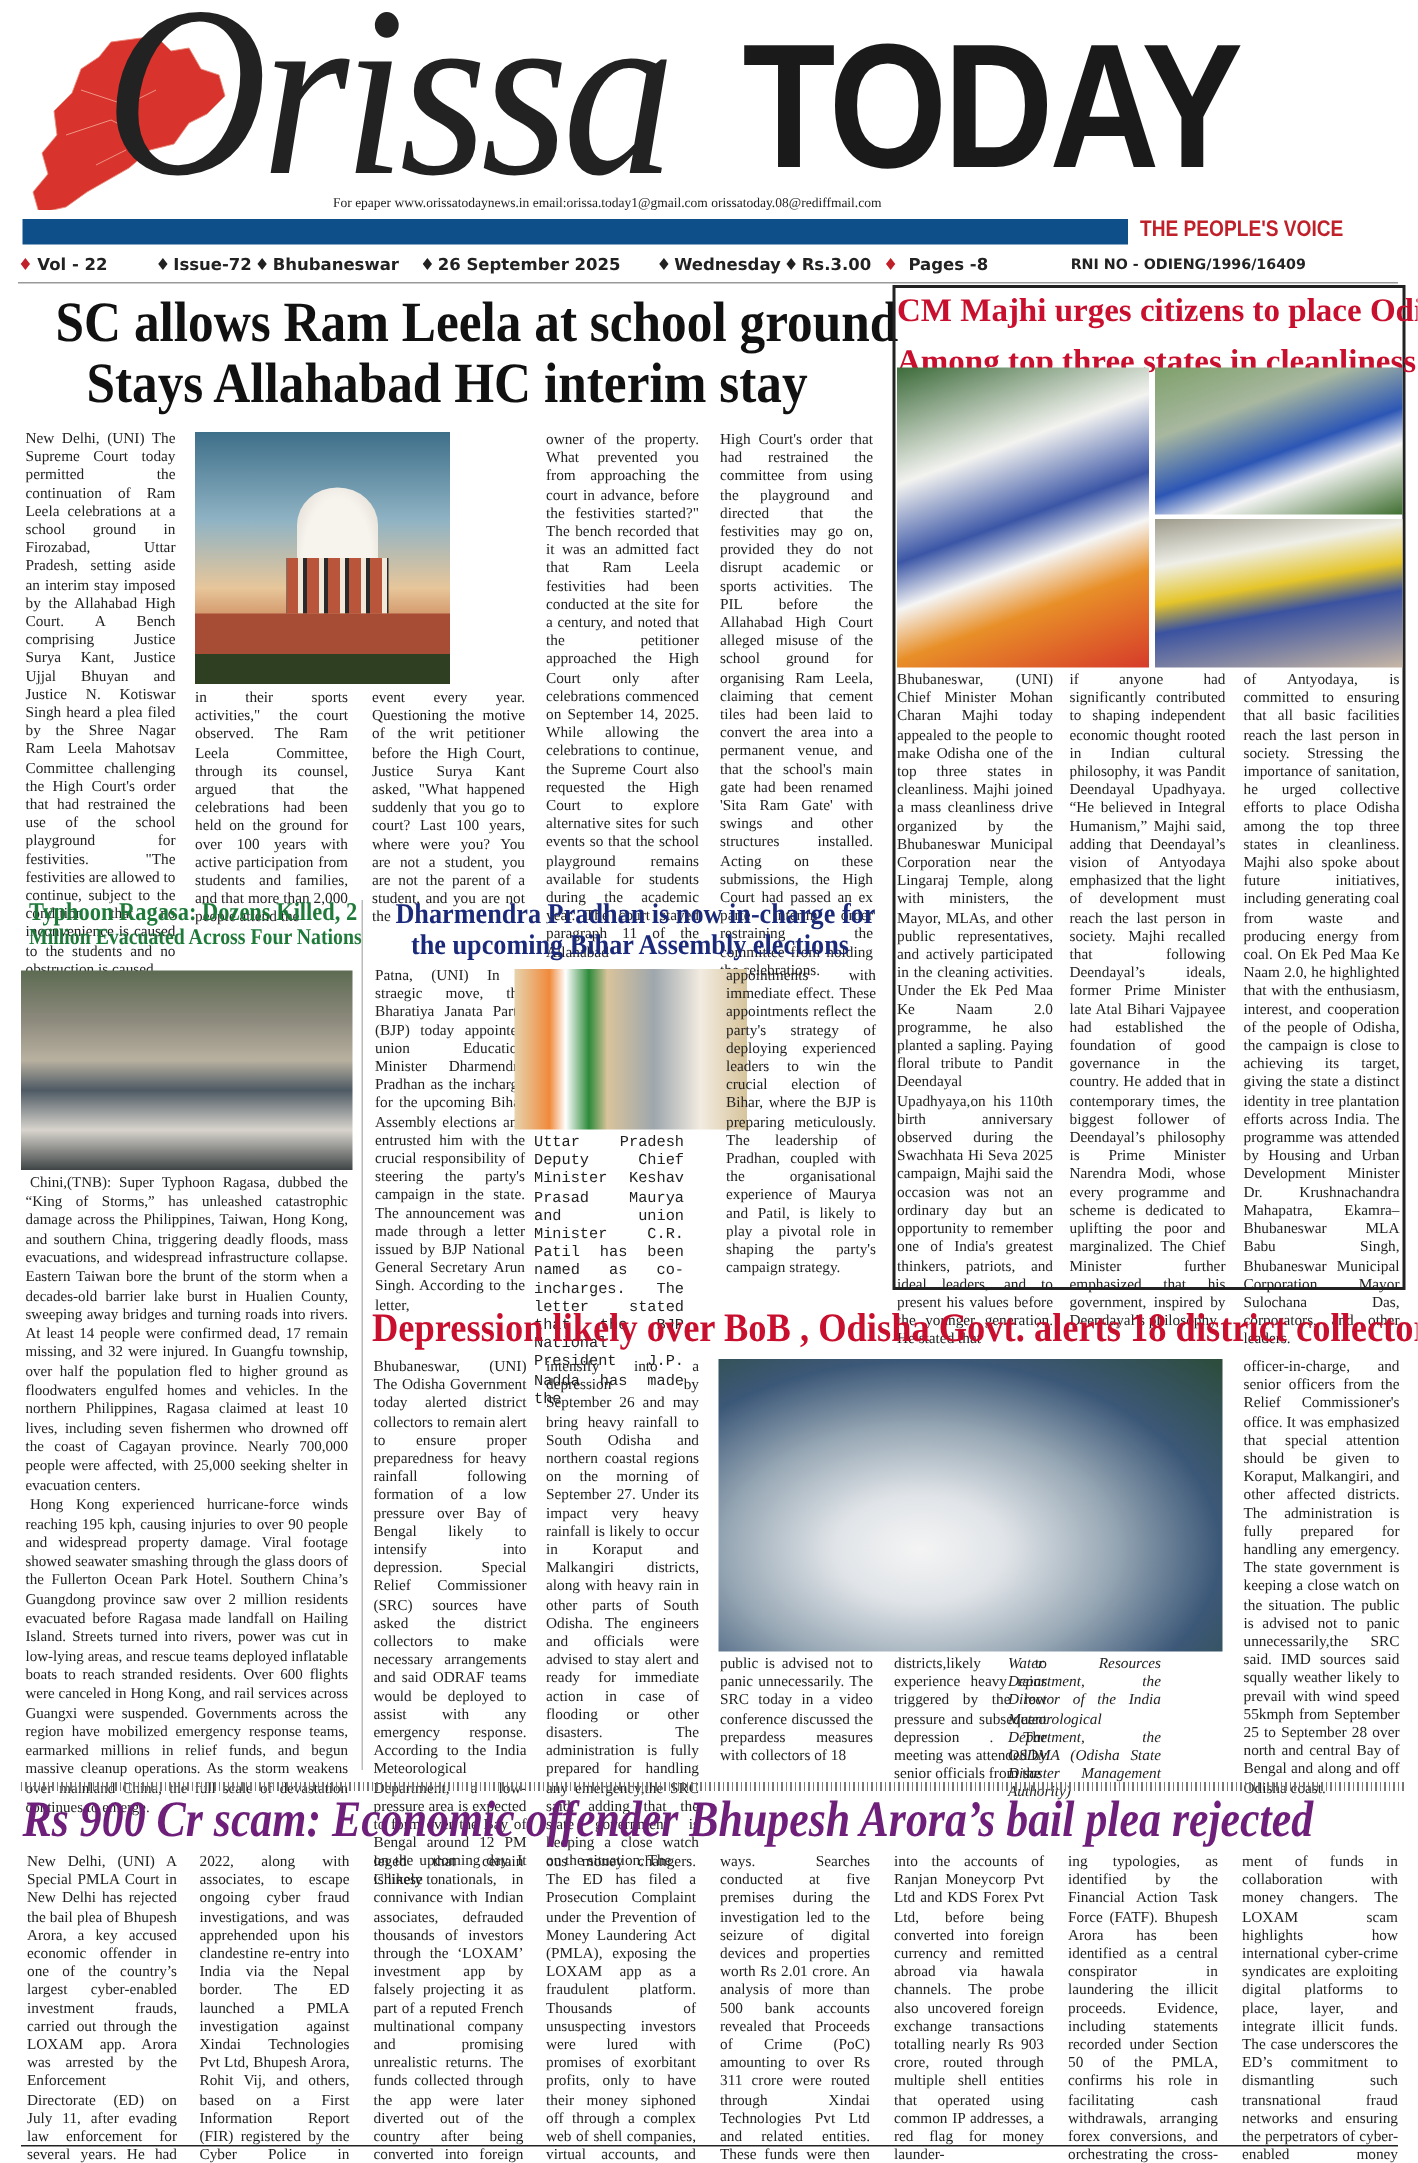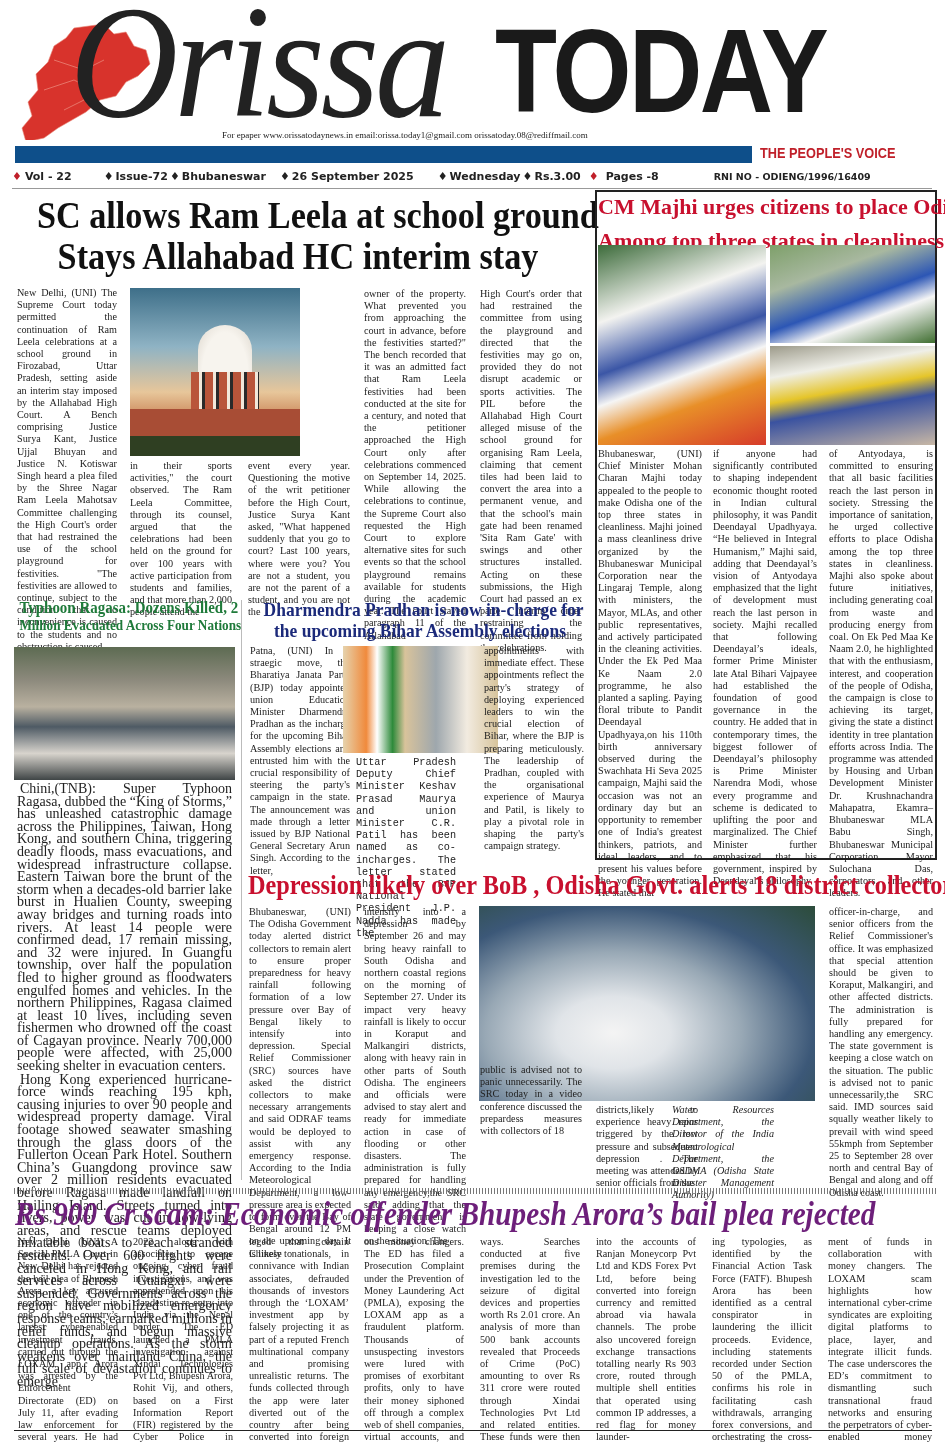--- a/index.html
+++ b/index.html
@@ -109,40 +109,40 @@
 <div class="abs photo cm-photo3" style="left:770px;top:346px;width:165px;height:99px;"></div>
 <div class="abs body-text" style="left:598px;top:448px;width:104px;">Bhubaneswar, (UNI) Chief Minister Mohan Charan Majhi today appealed to the people to make Odisha one of the top three states in cleanliness. Majhi joined a mass cleanliness drive organized by the Bhubaneswar Municipal Corporation near the Lingaraj Temple, along with ministers, the Mayor, MLAs, and other public representatives, and actively participated in the cleaning activities. Under the Ek Ped Maa Ke Naam 2.0 programme, he also planted a sapling. Paying floral tribute to Pandit Deendayal Upadhyaya,on his 110th birth anniversary observed during the Swachhata Hi Seva 2025 campaign, Majhi said the occasion was not an ordinary day but an opportunity to remember one of India's greatest thinkers, patriots, and ideal leaders, and to present his values before the younger generation. He stated that</div>
 <div class="abs body-text" style="left:713px;top:448px;width:104px;">if anyone had significantly contributed to shaping independent economic thought rooted in Indian cultural philosophy, it was Pandit Deendayal Upadhyaya. “He believed in Integral Humanism,” Majhi said, adding that Deendayal’s vision of Antyodaya emphasized that the light of development must reach the last person in society. Majhi recalled that following Deendayal’s ideals, former Prime Minister late Atal Bihari Vajpayee had established the foundation of good governance in the country. He added that in contemporary times, the biggest follower of Deendayal’s philosophy is Prime Minister Narendra Modi, whose every programme and scheme is dedicated to uplifting the poor and marginalized. The Chief Minister further emphasized that his government, inspired by Deendayal’s philosophy</div>
 <div class="abs body-text" style="left:829px;top:448px;width:104px;">of Antyodaya, is committed to ensuring that all basic facilities reach the last person in society. Stressing the importance of sanitation, he urged collective efforts to place Odisha among the top three states in cleanliness. Majhi also spoke about future initiatives, including generating coal from waste and producing energy from coal. On Ek Ped Maa Ke Naam 2.0, he highlighted that with the enthusiasm, interest, and cooperation of the people of Odisha, the campaign is close to achieving its target, giving the state a distinct identity in tree plantation efforts across India. The programme was attended by Housing and Urban Development Minister Dr. Krushnachandra Mahapatra, Ekamra–Bhubaneswar MLA Babu Singh, Bhubaneswar Municipal Corporation Mayor Sulochana Das, corporators, and other leaders.</div>
 
 <div class="abs hl" style="left:5px;top:599px;width:240px;font-size:17px;color:#1f7a3a;transform:scaleX(0.88);transform-origin:center;">
   <div>Typhoon Ragasa: Dozens Killed, 2</div>
   <div style="margin-top:2px;font-size:15px">Million Evacuated Across Four Nations</div>
 </div>
 <div class="abs photo typhoon-photo" style="left:14px;top:647px;width:221px;height:133px;"></div>
-<div class="abs body-text" style="left:17px;top:783px;width:215px;font-size:14px;line-height:12.6px;">
+<div class="abs body-text" style="left:17px;top:783px;width:215px;font-size:10px;line-height:12.6px;">
   <p>Chini,(TNB): Super Typhoon Ragasa, dubbed the “King of Storms,” has unleashed catastrophic damage across the Philippines, Taiwan, Hong Kong, and southern China, triggering deadly floods, mass evacuations, and widespread infrastructure collapse.  Eastern Taiwan bore the brunt of the storm when a decades-old barrier lake burst in Hualien County, sweeping away bridges and turning roads into rivers. At least 14 people were confirmed dead, 17 remain missing, and 32 were injured. In Guangfu township, over half the population fled to higher ground as floodwaters engulfed homes and vehicles.  In the northern Philippines, Ragasa claimed at least 10 lives, including seven fishermen who drowned off the coast of Cagayan province. Nearly 700,000 people were affected, with 25,000 seeking shelter in evacuation centers.</p>
   <p style="margin-top:1px">Hong Kong experienced hurricane-force winds reaching 195 kph, causing injuries to over 90 people and widespread property damage. Viral footage showed seawater smashing through the glass doors of the Fullerton Ocean Park Hotel.  Southern China’s Guangdong province saw over 2 million residents evacuated before Ragasa made landfall on Hailing Island. Streets turned into rivers, power was cut in low-lying areas, and rescue teams deployed inflatable boats to reach stranded residents. Over 600 flights were canceled in Hong Kong, and rail services across Guangxi were suspended.  Governments across the region have mobilized emergency response teams, earmarked millions in relief funds, and begun massive cleanup operations. As the storm weakens over mainland China, the full scale of devastation continues to emerge.</p>
 </div>
 <div class="abs vrule" style="left:241px;top:600px;height:580px;"></div>
 
 <div class="abs hl" style="left:250px;top:600px;width:340px;font-size:19px;color:#1c2a7a;transform:scaleX(0.92);transform-origin:center;">
   <div>Dharmendra Pradhan is now in-charge for</div>
   <div style="margin-top:2px">the upcoming Bihar Assembly elections</div>
 </div>
 <div class="abs body-text" style="left:250px;top:645px;width:100px;">Patna, (UNI) In a straegic move, the Bharatiya Janata Party (BJP) today appointed union Education Minister Dharmendra Pradhan as the incharge for the upcoming Bihar Assembly elections and entrusted him with the crucial responsibility of steering the party's campaign in the state. The announcement was made through a letter issued by BJP National General Secretary Arun Singh. According to the letter,</div>
 <div class="abs photo pradhan-photo" style="left:343px;top:646px;width:155px;height:107px;"></div>
 <div class="abs body-text" style="left:356px;top:757px;width:100px;font-family:Liberation Mono, monospace;">Uttar Pradesh Deputy Chief Minister Keshav Prasad Maurya and union Minister C.R. Patil has been named as co-incharges. The letter stated that the BJP National President J.P. Nadda has made the</div>
 <div class="abs body-text" style="left:484px;top:645px;width:100px;">appointments with immediate effect. These appointments reflect the party's strategy of deploying experienced leaders to win the crucial election of Bihar, where the BJP is preparing meticulously. The leadership of Pradhan, coupled with the organisational experience of Maurya and Patil, is likely to play a pivotal role in shaping the party's campaign strategy.</div>
 
 <div class="abs hl" style="left:248px;top:872px;width:688px;font-size:27px;color:#c8102e;transform:scaleX(0.9);transform-origin:left;">Depression likely over BoB , Odisha Govt. alerts 18 district collectors</div>
 <div class="abs body-text" style="left:249px;top:906px;width:102px;">Bhubaneswar, (UNI) The Odisha Government today alerted district collectors to remain alert to ensure proper preparedness for heavy rainfall following formation of a low pressure over Bay of Bengal likely to intensify into depression. Special Relief Commissioner (SRC) sources have asked the district collectors to make necessary arrangements and said ODRAF teams would be deployed to assist with any emergency response. According to the India Meteorological Department, a low-pressure area is expected to form over the Bay of Bengal around 12 PM on the upcoming day. It is likely to</div>
 <div class="abs body-text" style="left:364px;top:906px;width:102px;">intensify into a depression by September 26 and may bring heavy rainfall to South Odisha and northern coastal regions on the morning of September 27. Under its impact very heavy rainfall is likely to occur in Koraput and Malkangiri districts, along with heavy rain in other parts of South Odisha. The engineers and officials were advised to stay alert and ready for immediate action in case of flooding or other disasters. The administration is fully prepared for handling any emergency,the SRC said, adding that the state government is keeping a close watch on the situation. The</div>
 <div class="abs photo cyclone-photo" style="left:479px;top:906px;width:336px;height:195px;"></div>
-<div class="abs body-text" style="left:480px;top:1064px;width:102px;">public is advised not to panic unnecessarily. The SRC today in a video conference discussed the prepardess measures with collectors of 18</div>
+<div class="abs body-text" style="left:480px;top:1104px;width:102px;">public is advised not to panic unnecessarily. The SRC today in a video conference discussed the prepardess measures with collectors of 18</div>
 <div class="abs body-text" style="left:596px;top:1104px;width:102px;">districts,likely to experience heavy rains triggered by the low pressure and subsequent depression . The meeting was attended by senior officials from the</div>
 <div class="abs body-text" style="left:672px;top:1104px;width:102px;font-style:italic;">Water Resources Department, the Director of the India Meteorological Department, the OSDMA (Odisha State Disaster Management Authority)</div>
 <div class="abs body-text" style="left:829px;top:906px;width:104px;">officer-in-charge, and senior officers from the Relief Commissioner's office. It was emphasized that special attention should be given to Koraput, Malkangiri, and other affected districts. The administration is fully prepared for handling any emergency. The state government is keeping a close watch on the situation. The public is advised not to panic unnecessarily,the SRC said. IMD sources said squally weather likely to prevail with wind speed 55kmph from September 25 to September 28 over north and central Bay of Bengal and along and off Odisha coast.</div>
 
 <div class="abs dotted" style="left:14px;top:1188px;width:922px;"></div>
 
 <div class="abs hl" style="left:15px;top:1197px;width:920px;font-size:34px;font-style:italic;color:#6d1f7a;transform:scaleX(0.86);transform-origin:left;text-align:left;">Rs 900 Cr scam: Economic offender Bhupesh Arora’s bail plea rejected</div>
 <div class="abs body-text" style="left:18px;top:1236px;width:100px;">New Delhi, (UNI) A Special PMLA Court in New Delhi has rejected the bail plea of Bhupesh Arora, a key accused economic offender in one of the country’s largest cyber-enabled investment frauds, carried out through the LOXAM app. Arora was arrested by the Enforcement Directorate (ED) on July 11, after evading law enforcement for several years. He had fled to Dubai in early</div>
 <div class="abs body-text" style="left:133px;top:1236px;width:100px;">2022, along with associates, to escape ongoing cyber fraud investigations, and was apprehended upon his clandestine re-entry into India via the Nepal border. The ED launched a PMLA investigation against Xindai Technologies Pvt Ltd, Bhupesh Arora, Rohit Vij, and others, based on a First Information Report (FIR) registered by the Cyber Police in Hyderabad. The FIR al-</div>
 <div class="abs body-text" style="left:249px;top:1236px;width:100px;">leged that certain Chinese nationals, in connivance with Indian associates, defrauded thousands of investors through the ‘LOXAM’ investment app by falsely projecting it as part of a reputed French multinational company and promising unrealistic returns. The funds collected through the app were later diverted out of the country after being converted into foreign exchange via vari-</div>

